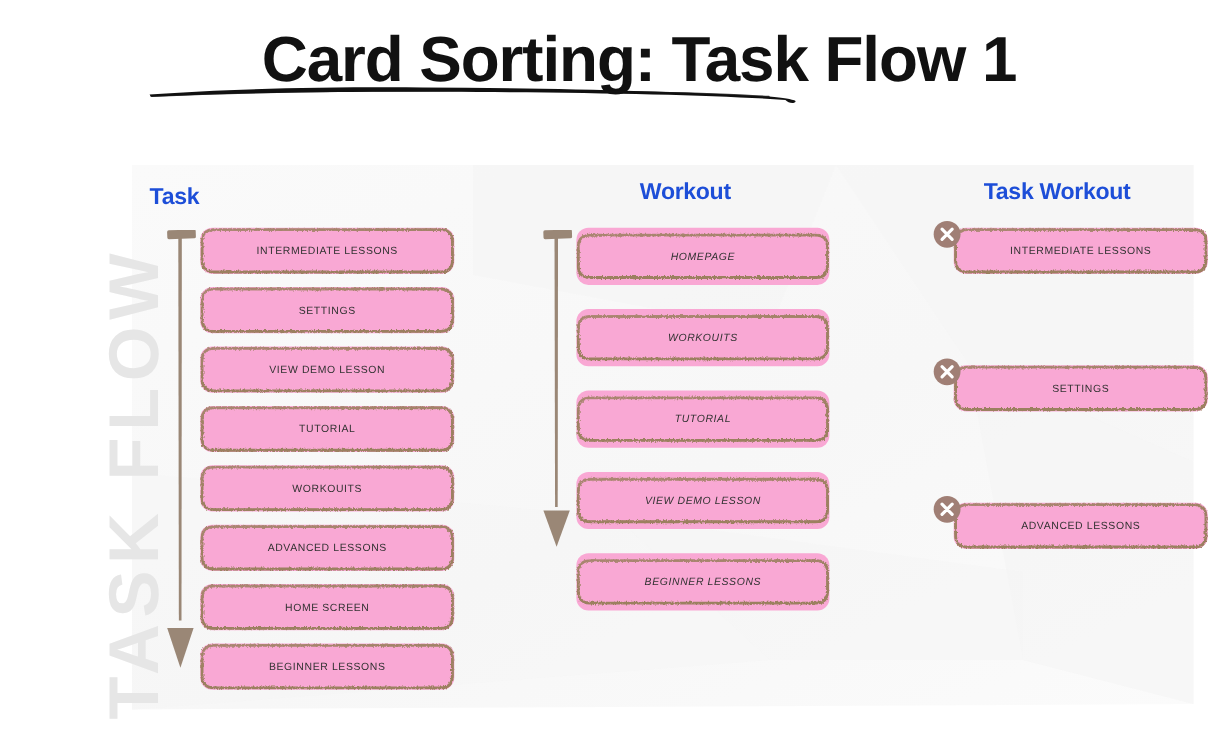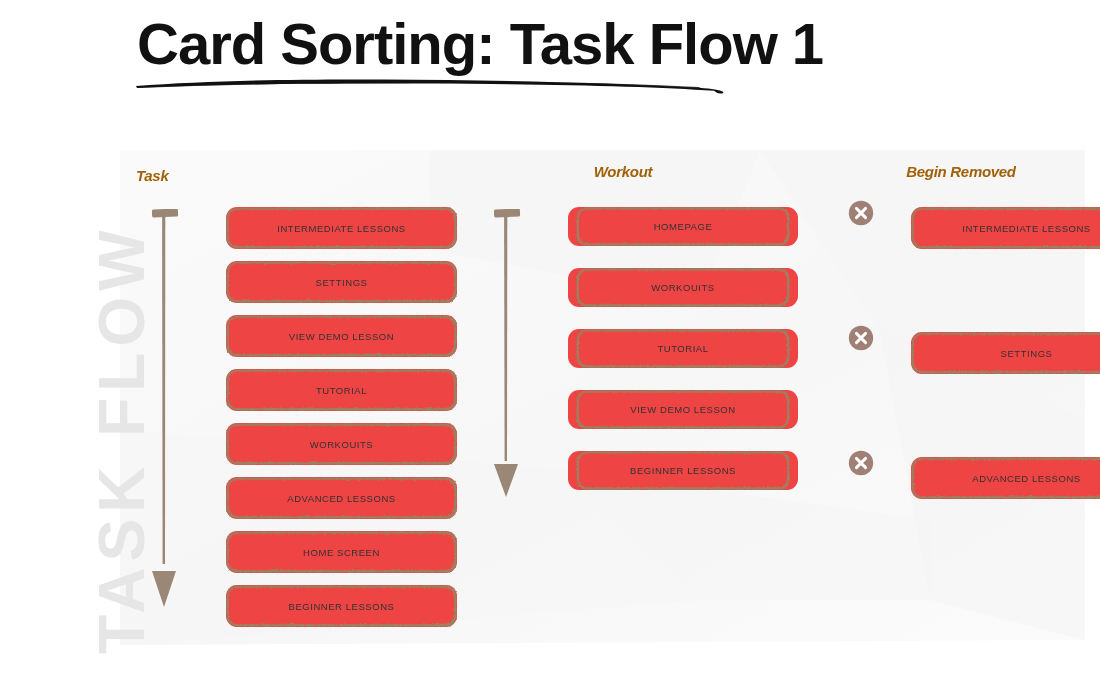--- a/index.html
+++ b/index.html
@@ -49,22 +49,23 @@
     top: 14px;
     width: 800px;
   }
   #page-title {
     font-family: "Liberation Sans", sans-serif;
     font-size: 58px;
     font-weight: bold;
     color: #111111;
     letter-spacing: -1px;
     line-height: 1.0;
-    margin: 1px;
+    margin: 12px;
     white-space: nowrap;
+    text-align: right;
   }
   #title-underline {
     position: absolute;
     left: -2px;
     top: 63px;
     width: 600px;
     height: 18px;
   }
   #page-subtitle {
     font-family: "Liberation Serif", serif;
@@ -78,42 +79,40 @@
     white-space: nowrap;
   }
 
   
   .column {
     position: absolute;
   }
   .column-header {
     font-family: "Liberation Sans", sans-serif;
     font-weight: bold;
-    font-size: 15px;
-    color: #a16207;
+    font-size: 21px;
+    color: #1d4ed8;
     white-space: nowrap;
     letter-spacing: -0.3px;
-    font-style: italic;
   }
 
   
   .flow-arrow {
     position: absolute;
   }
 
   
   .card {
     position: relative;
     box-sizing: border-box;
-    background: #ef4444;
+    background: #f9a8d4;
     border-radius: 11px;
     display: flex;
     align-items: center;
     justify-content: center;
-    margin-left: 44px;
   }
   .card-border {
     position: absolute;
     left: 0; top: 0;
     width: 100%; height: 100%;
     pointer-events: none;
   }
   .card-label {
     position: relative;
     z-index: 2;
@@ -131,21 +130,21 @@
   #task-cards { position: absolute; left: 46px; top: 40px; }
   #task-cards .card { width: 231px; height: 42px; margin-bottom: 12px; }
   #task-arrow { left: 10px; top: 42px; }
 
   
   #results-column { left: 478px; top: 163px; }
   #results-column .column-header {
     position: absolute; left: 0; top: 0; width: 290px; text-align: center;
   }
   #results-cards { position: absolute; left: 46px; top: 44px; }
-  #results-cards .card { width: 230px; height: 39px; margin-bottom: 22px; }
+  #results-cards .card { width: 230px; height: 52px; margin-bottom: 22px; font-style: italic; }
   #results-arrow { left: 10px; top: 46px; }
 
   
   #removed-column { left: 830px; top: 163px; }
   #removed-column .column-header {
     position: absolute; left: 0; top: 0; width: 262px; text-align: center;
   }
   #removed-cards { position: absolute; left: 18px; top: 44px; }
   .removed-row {
     position: relative;
@@ -711,21 +710,21 @@
      Q 1.7000000000000002,40.3 1.7000000000000002,29.299999999999997
      L 1.7000000000000002,12.7
      Q 1.7000000000000002,1.7000000000000002 12.7,1.7000000000000002 Z" fill="none" stroke="#9c8060" stroke-width="1.612" stroke-linejoin="round" opacity="0.5" filter="url(#bt12g)"></path>
   </svg>
         <span class="card-label">BEGINNER LESSONS</span>
       </div>
     </div>
 </div>
 
 <div id="removed-column" class="column">
-  <div class="column-header">Begin Removed</div>
+  <div class="column-header">Task Workout</div>
 
   <div id="removed-cards">
       <div class="removed-row">
   <svg class="remove-badge" width="26" height="26" viewBox="0 0 26 26">
     <circle cx="13" cy="13" r="12.2" fill="#a07f75"></circle>
     <path d="M8.4,8.4 L17.6,17.6 M17.6,8.4 L8.4,17.6" stroke="#ffffff" stroke-width="2.9" stroke-linecap="round"></path>
   </svg>
         <div class="card">
   <svg class="card-border" width="231" height="42" viewBox="0 0 231 42">
     <defs>

